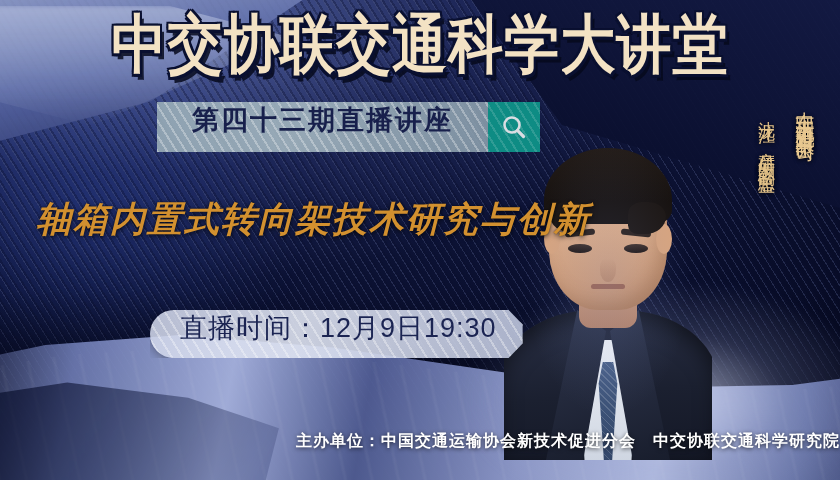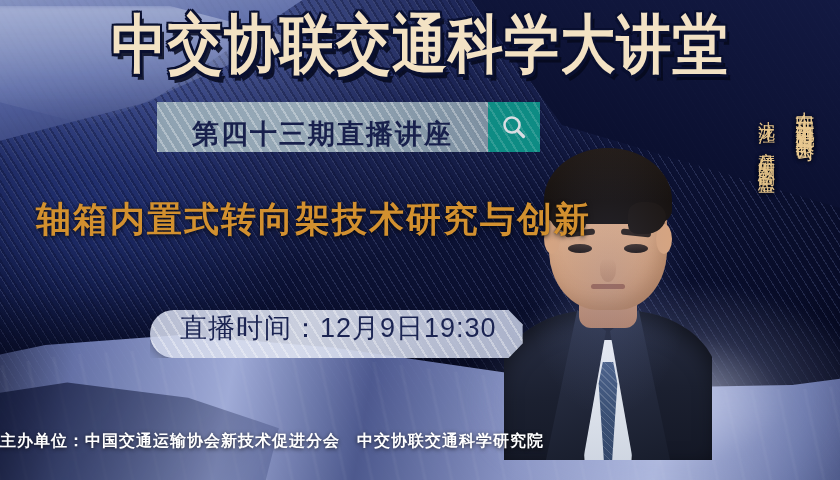--- a/index.html
+++ b/index.html
@@ -134,21 +134,21 @@
   
   .subbar{
     position:absolute; left:113px; top:102px;
     width:427px; height:50px;
     display:flex; align-items:stretch;
     z-index:8;
   }
   .subbar-body{
     position:relative; flex:1;
     background:linear-gradient(100deg, rgba(150,170,182,.92) 0%, rgba(163,182,192,.90) 42%, rgba(138,158,172,.88) 100%);
-    display:flex; align-items:flex-end; justify-content:center;
+    display:flex; align-items:flex-start; justify-content:center;
     overflow:hidden;
     margin-left:44px;
   }
   .subbar-body::after{
     content:""; position:absolute; inset:0;
     background:repeating-linear-gradient(58deg,
       rgba(255,255,255,.30) 0px, rgba(255,255,255,.30) 2px,
       rgba(255,255,255,0) 2px, rgba(255,255,255,0) 8px);
     pointer-events:none;
   }
@@ -171,20 +171,21 @@
   }
   .subbar-icon svg{ position:relative; z-index:2; }
 
   
   .topic{
     position:absolute; left:36px; top:196px;
     font-size:35px; font-weight:700; letter-spacing:2px;
     color:#d2902f;
     text-shadow:0 2px 5px rgba(0,0,0,.65), 0 0 2px rgba(0,0,0,.5);
     z-index:9;
+    font-style:italic;
   }
 
   
   .timepill{
     position:absolute; left:150px; top:310px;
     height:48px; padding:0 26px 0 30px;
     display:flex; align-items:flex-start;
     z-index:9;
     background:linear-gradient(105deg, rgba(206,212,232,.88) 0%, rgba(222,227,241,.90) 40%, rgba(196,204,228,.86) 100%);
     border-radius:24px 0 0 24px;
@@ -316,21 +317,21 @@
     text-shadow:0 1px 4px rgba(0,0,0,.75);
     letter-spacing:3px;
     white-space:pre;
   }
   .vtext.company{ right:22px; top:96px; font-size:19px; }
   .vtext.person{ right:62px; top:108px; font-size:17px; color:#e3c288; }
 
   
   .footer{
     position:absolute; left:0; right:0; bottom:28px;
-    text-align:left; z-index:9;
+    text-align:right; z-index:9;
     color:#ffffff; font-size:16px; font-weight:700; letter-spacing:1px;
     text-shadow:0 1px 4px rgba(0,0,0,.7);
   }
 </style>
 </head>
 <body>
 
 <div class="poster">
 
   <div class="bg-base"></div>

